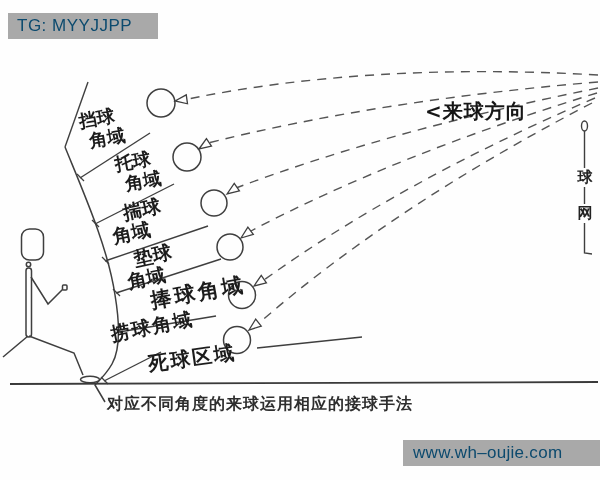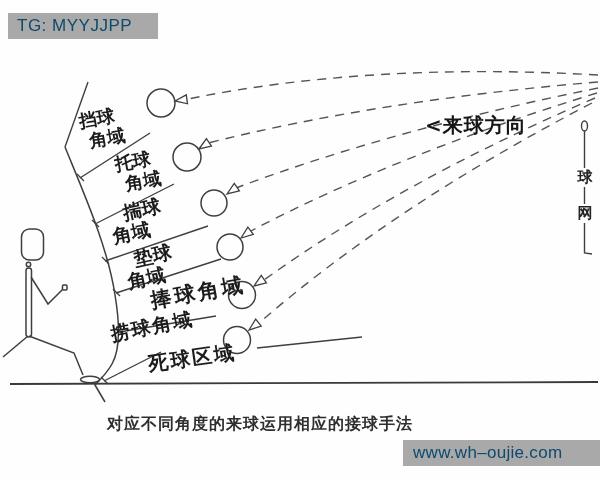--- a/index.html
+++ b/index.html
@@ -25,32 +25,32 @@
   .r2{left:113px;top:154px;font-size:18px;transform:rotate(-10deg);}
   .r2 .l2{margin-left:7px;}
   .r3{left:121px;top:203px;font-size:19px;transform:rotate(-12deg);}
   .r3 .l2{margin-left:-15px;}
   .r4{left:132px;top:249px;font-size:19px;transform:rotate(-12deg);}
   .r4 .l2{margin-left:-11px;}
   .r5{left:149px;top:291px;font-size:21px;letter-spacing:3px;transform:rotate(-10deg);}
   .r6{left:109px;top:324px;font-size:19px;letter-spacing:2px;transform:rotate(-11deg);}
   .r7{left:147px;top:354px;font-size:20px;letter-spacing:2px;transform:rotate(-8deg);}
   .incoming{
-    position:absolute;left:425px;top:112px;font-size:20px;font-weight:700;
+    position:absolute;left:425px;top:98px;font-size:20px;font-weight:700;
     letter-spacing:1px;color:#161616;
   }
   .netlabel{
     position:absolute;left:576px;top:168px;width:18px;text-align:center;
     font-size:15px;font-weight:600;color:#222;
   }
   .netlabel span{display:block;background:#fefefe;}
   .netlabel .c1{margin-bottom:17px;}
   .caption{
     position:absolute;left:95px;top:394px;width:330px;text-align:center;
-    font-size:16px;font-weight:600;letter-spacing:1px;color:#2e2e2e;margin-top:20px;
+    font-size:16px;font-weight:600;letter-spacing:1px;color:#2e2e2e;
   }
 </style>
 </head>
 <body>
 
 <div id="screen">
 
   <svg width="600" height="480" viewBox="0 0 600 480">
 
     <g stroke="#555" stroke-width="1.4" fill="none" stroke-dasharray="9 7">

